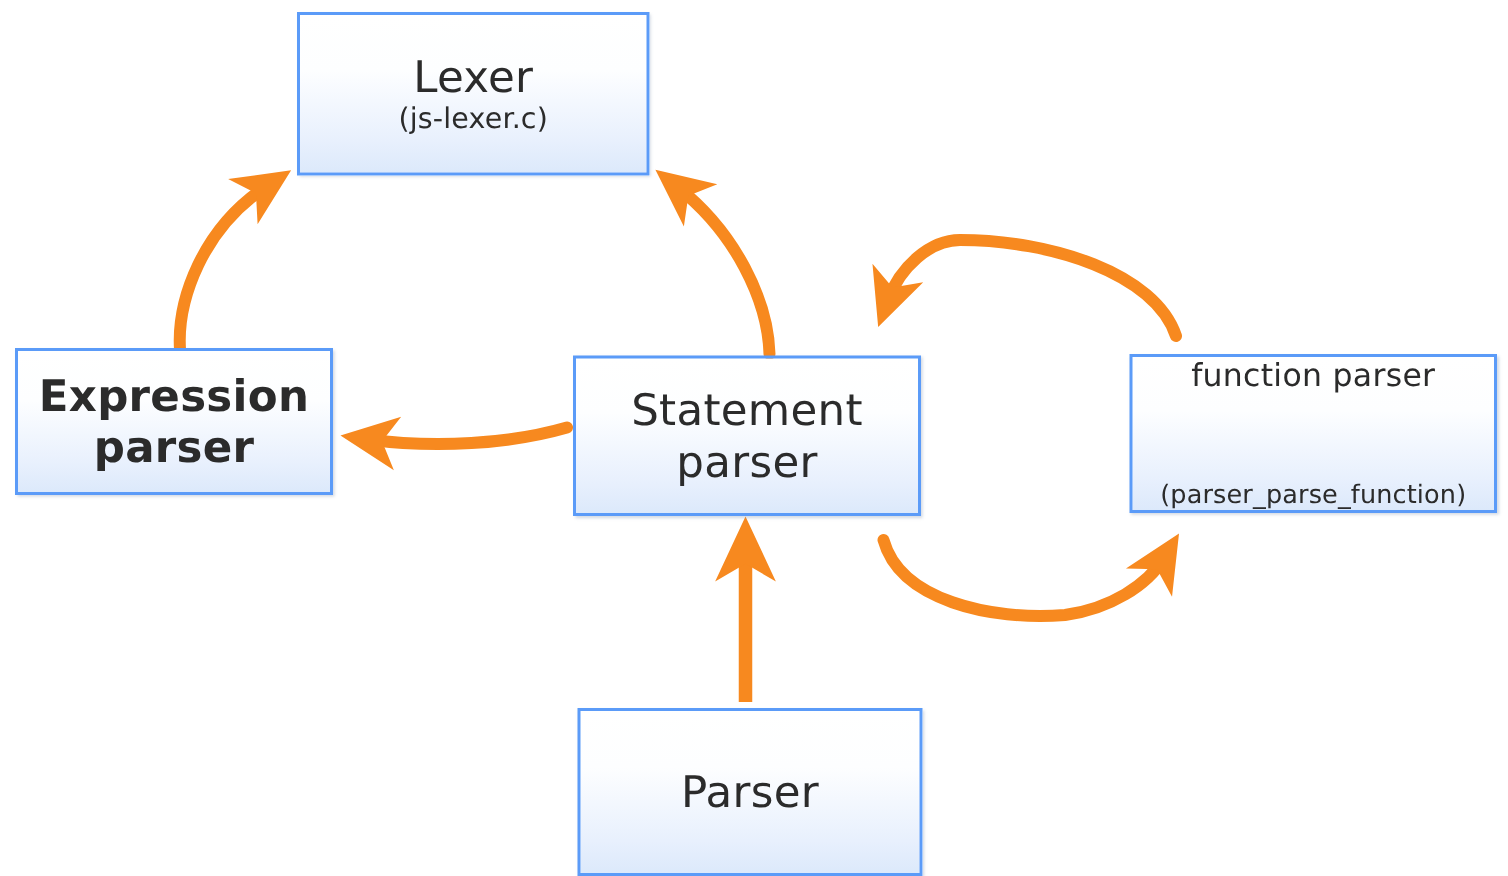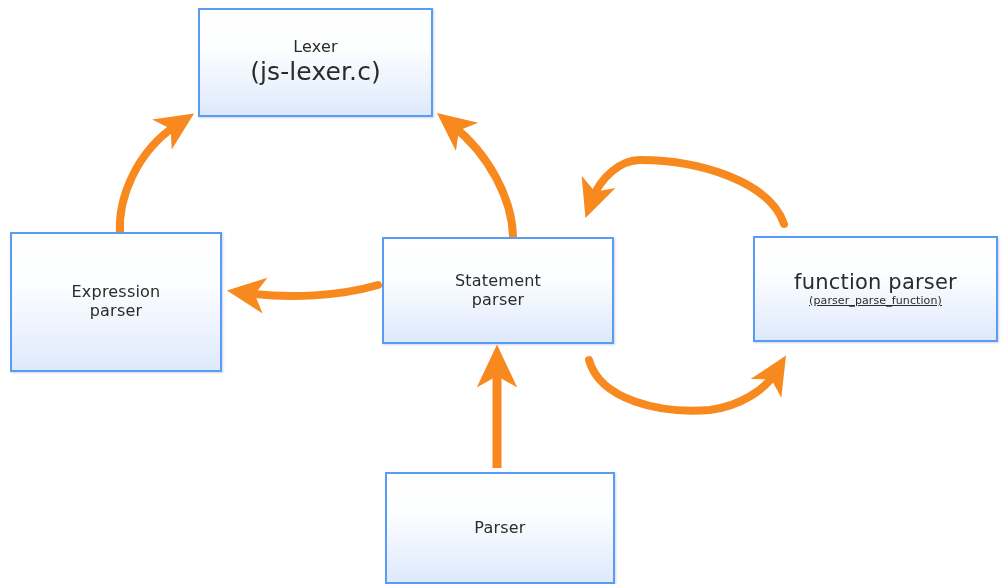--- a/index.html
+++ b/index.html
@@ -26,36 +26,36 @@
     display: flex;
     flex-direction: column;
     align-items: center;
     justify-content: center;
     text-align: center;
     color: #2b2b2b;
     font-family: "DejaVu Sans", sans-serif;
     line-height: 1.18;
   }
   .node .title {
-    font-size: 16px;
+    font-size: 29px;
     letter-spacing: 0.2px;
     white-space: nowrap;
   }
   .node .sub {
-    font-size: 25px;
+    font-size: 19px;
     letter-spacing: 0.1px;
     white-space: nowrap;
   }
   .node.compact .title { font-size: 21px; }
-  .node.compact .sub { font-size: 11px; text-decoration: underline; }
+  .node.compact .sub { font-size: 17px; }
 
   #node-lexer      { left: 198px; top: 8px;   width: 235px; height: 109px; }
-  #node-expression { left: 10px;  top: 232px; width: 212px; height: 140px; }
+  #node-expression { left: 10px;  top: 232px; width: 212px; height: 98px; font-weight: bold; }
   #node-statement  { left: 382px; top: 237px; width: 232px; height: 107px; }
-  #node-function   { left: 753px; top: 236px; width: 245px; height: 106px; }
+  #node-function   { left: 753px; top: 236px; width: 245px; height: 106px; justify-content: space-between; }
   #node-parser     { left: 385px; top: 472px; width: 230px; height: 112px; }
 
   #arrows {
     position: absolute;
     left: 0; top: 0;
     width: 1005px;
     height: 584px;
     pointer-events: none;
   }
 </style>

